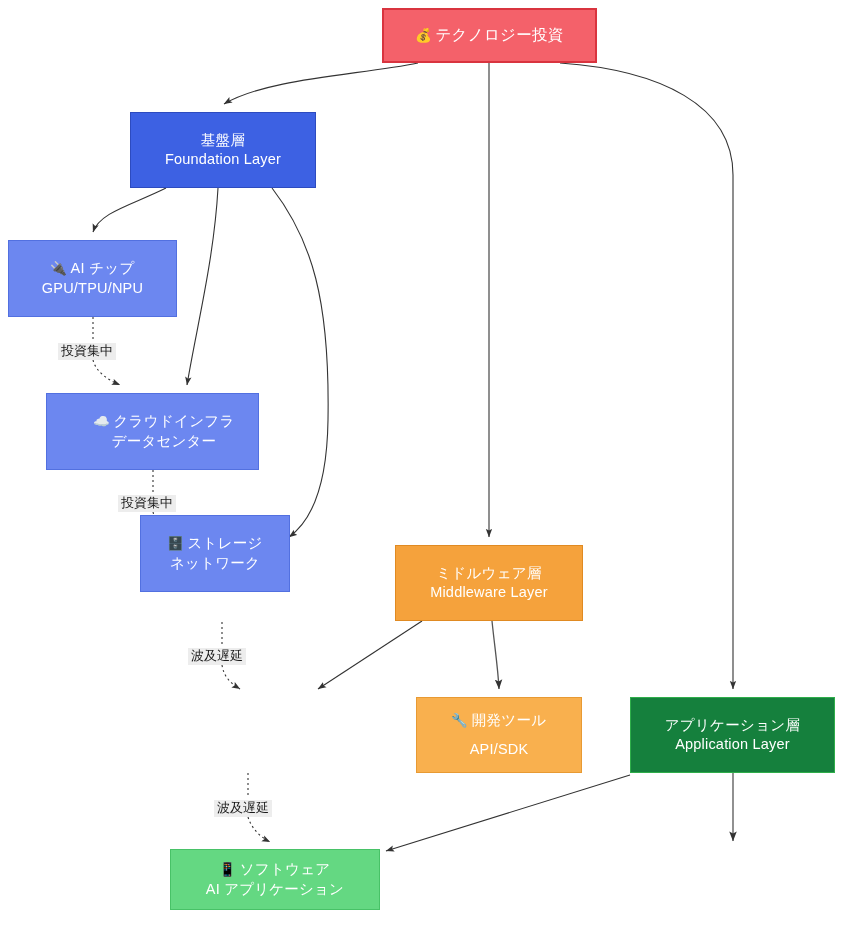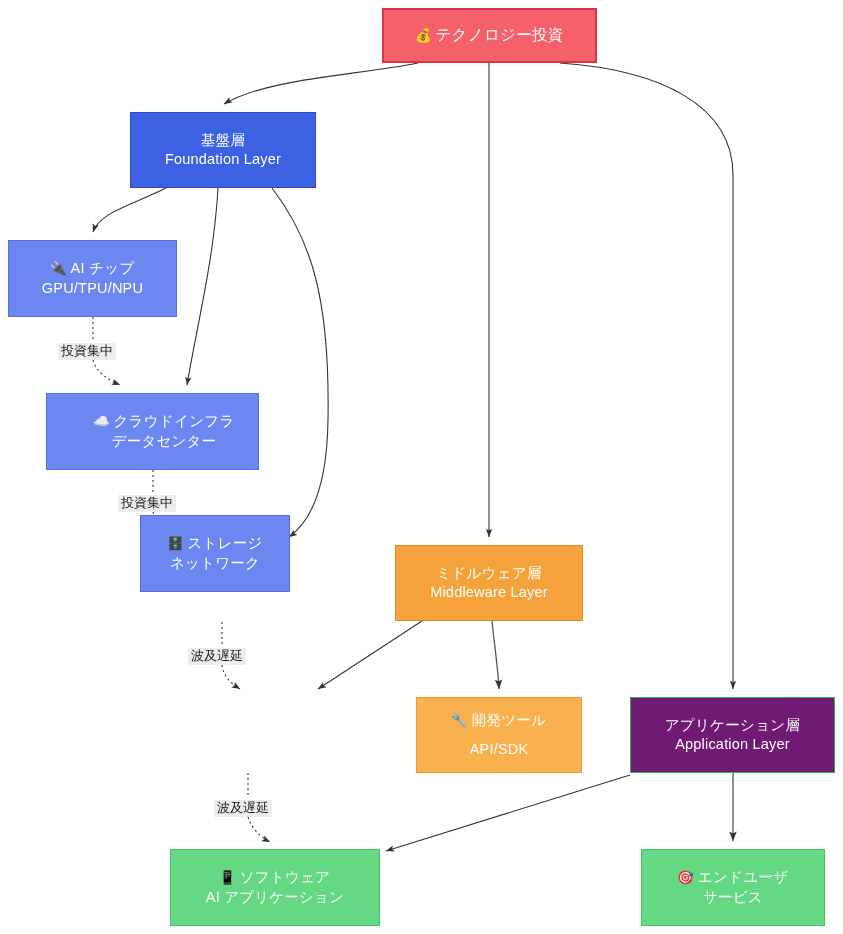--- a/index.html
+++ b/index.html
@@ -71,21 +71,21 @@
   }
   .node-orange {
     background: #f5a23c;
     border-color: #e08a22;
   }
   .node-orange-light {
     background: #f9b04e;
     border-color: #e89a33;
   }
   .node-green-strong {
-    background: #701a75;
+    background: #15803d;
     border-color: #2fae4a;
   }
   .node-green-light {
     background: #64d882;
     border-color: #48c267;
   }
   .edge-label {
     position: absolute;
     background: #ededed;
     color: #1a1a1a;
@@ -180,32 +180,26 @@
       <span class="emoji">🔧</span><span>開発ツール</span>
     </div>
     <div class="line2">API/SDK</div>
   </div>
 
   <div class="node node-green-strong" style="left:630px; top:697px; width:205px; height:76px;">
     <div class="line1">アプリケーション層</div>
     <div class="line2">Application Layer</div>
   </div>
 
-  <div class="node node-green-light" style="left:170px; top:849px; width:210px; height:77px;">
+  <div class="node node-green-light" style="left:170px; top:849px; width:210px; height:61px;">
     <div class="line1">
       <span class="emoji">📱</span><span>ソフトウェア</span>
     </div>
     <div class="line2">AI アプリケーション</div>
   </div>
 
-  <div class="node node-green-light" style="left:641px; top:849px; width:184px; height:77px;">
-    <div class="line1">
-      <span class="emoji">🎯</span><span>エンドユーザ</span>
-    </div>
-    <div class="line2">サービス</div>
-  </div>
 
   <div class="edge-label" style="left:58px; top:343px;">投資集中</div>
   <div class="edge-label" style="left:118px; top:495px;">投資集中</div>
   <div class="edge-label" style="left:188px; top:648px;">波及遅延</div>
   <div class="edge-label" style="left:214px; top:800px;">波及遅延</div>
 
 </div>
 
 </body></html>

